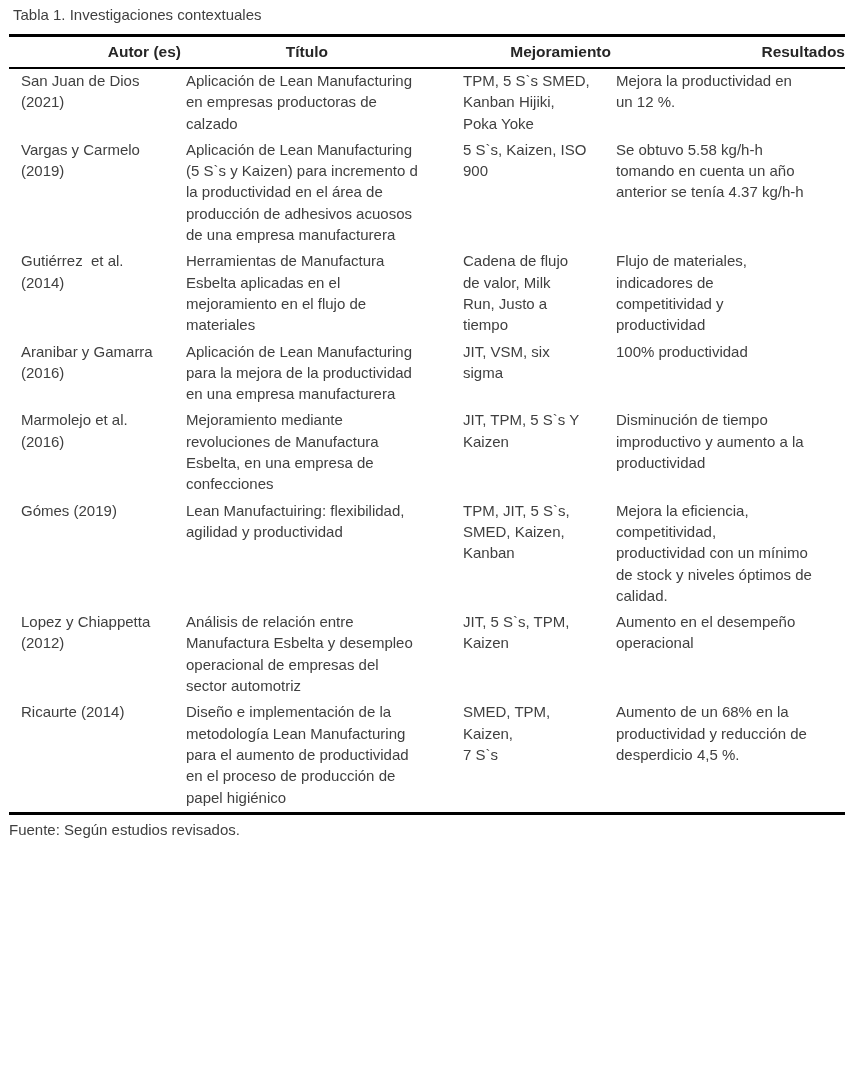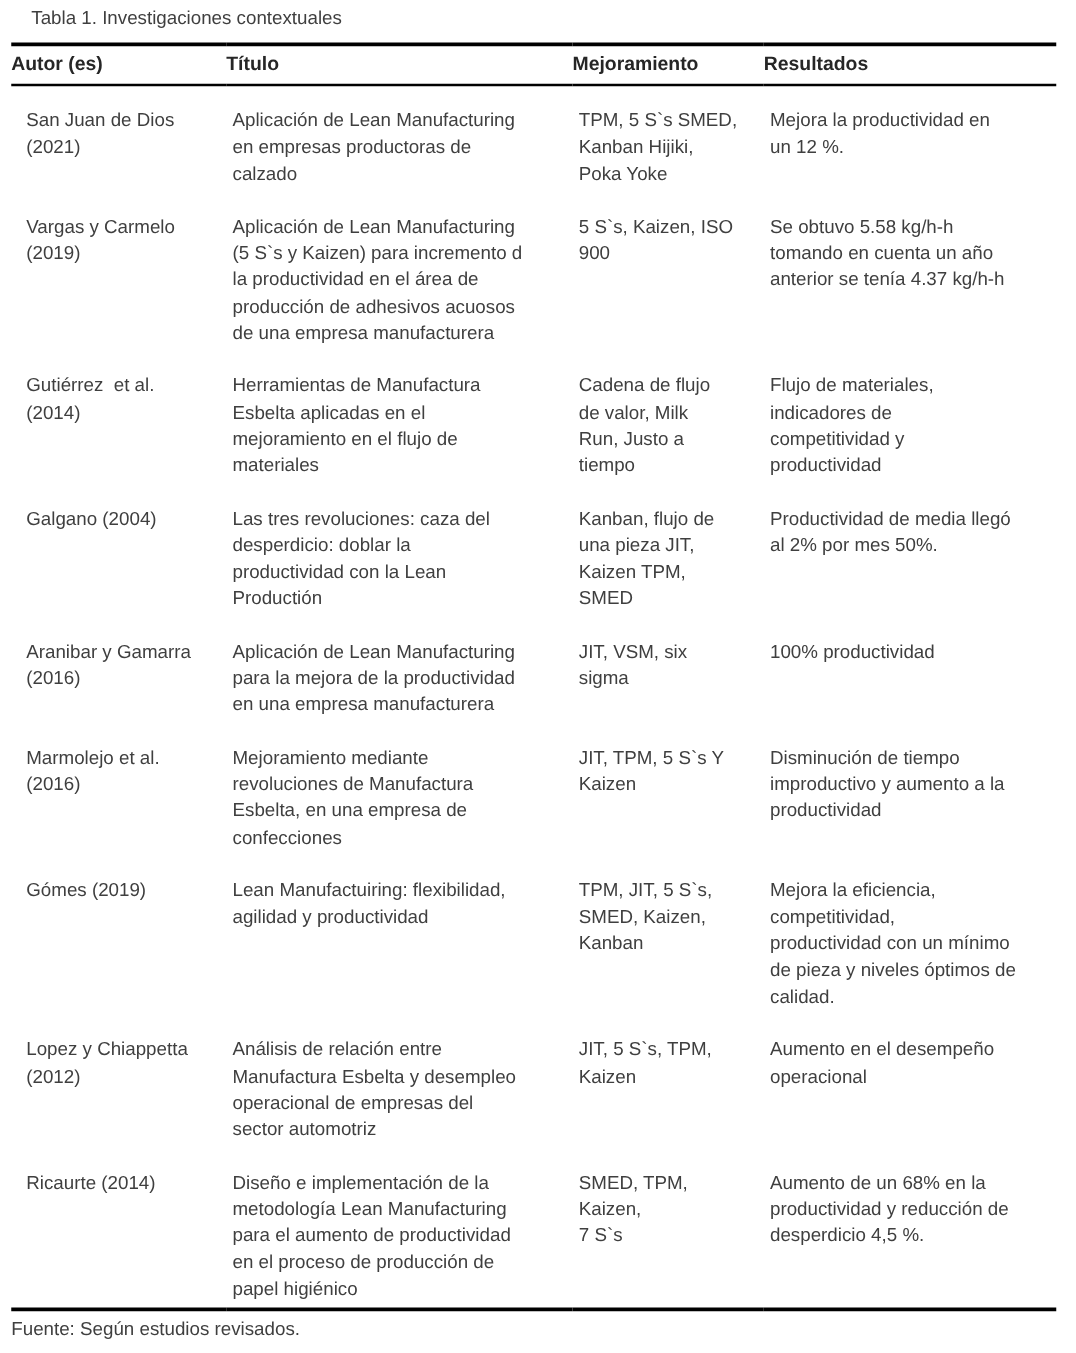--- a/index.html
+++ b/index.html
@@ -17,53 +17,53 @@
     font-family:"Liberation Sans", sans-serif;
     color:var(--text-color);
     overflow:hidden;
   }
   .page{
     padding:3px 8px 0 9px;
   }
   .doc-title{
     font-size:15px;
     line-height:20px;
-    margin:2px 0 9px 16px;
+    margin:2px 0 9px 4px;
     color:var(--text-color);
   }
   table.ctx-table{
     border-collapse:collapse;
     width:836px;
     table-layout:fixed;
     border-top:3px solid var(--rule-color);
     border-bottom:3px solid var(--rule-color);
   }
   col.c-author{width:172px;}
   col.c-title{width:277px;}
   col.c-tools{width:153px;}
   col.c-results{width:234px;}
   thead th{
     font-weight:bold;
     color:var(--heading-color);
     font-size:15.5px;
     line-height:21px;
     padding:4px 0 5px 0;
     border-bottom:2px solid var(--rule-color);
-    text-align:left;
+    text-align:right;
     vertical-align:middle;
   }
   thead th.th-title{
     padding-right:130px; 
   }
   tbody td{
     vertical-align:top;
     font-size:15px;
     line-height:21.3px;
     white-space:pre-wrap;
-    padding:17px 2px 4px 5px;
+    padding:1px 2px 4px 5px;
   }
   tbody td.cell-author{padding-left:12px;}
   .doc-footer{
     font-size:15px;
     line-height:20px;
     margin:5px 0 0 0;
   }
 </style>
 </head>
 <body>
@@ -124,33 +124,20 @@
         <td>Cadena de flujo
 de valor, Milk
 Run, Justo a
 tiempo</td>
         <td>Flujo de materiales,
 indicadores de
 competitividad y
 productividad</td>
       </tr>
       <tr>
-        <td class="cell-author">Galgano (2004)</td>
-        <td>Las tres revoluciones: caza del
-desperdicio: doblar la
-productividad con la Lean
-Productión</td>
-        <td>Kanban, flujo de
-una pieza JIT,
-Kaizen TPM,
-SMED</td>
-        <td>Productividad de media llegó
-al 2% por mes 50%.</td>
-      </tr>
-      <tr>
         <td class="cell-author">Aranibar y Gamarra
 (2016)</td>
         <td>Aplicación de Lean Manufacturing
 para la mejora de la productividad
 en una empresa manufacturera</td>
         <td>JIT, VSM, six
 sigma</td>
         <td>100% productividad</td>
       </tr>
       <tr>
@@ -169,21 +156,21 @@
       <tr>
         <td class="cell-author">Gómes (2019)</td>
         <td>Lean Manufactuiring: flexibilidad,
 agilidad y productividad</td>
         <td>TPM, JIT, 5 S`s,
 SMED, Kaizen,
 Kanban</td>
         <td>Mejora la eficiencia,
 competitividad,
 productividad con un mínimo
-de pieza y niveles óptimos de
+de stock y niveles óptimos de
 calidad.</td>
       </tr>
       <tr>
         <td class="cell-author">Lopez y Chiappetta
 (2012)</td>
         <td>Análisis de relación entre
 Manufactura Esbelta y desempleo
 operacional de empresas del
 sector automotriz</td>
         <td>JIT, 5 S`s, TPM,

